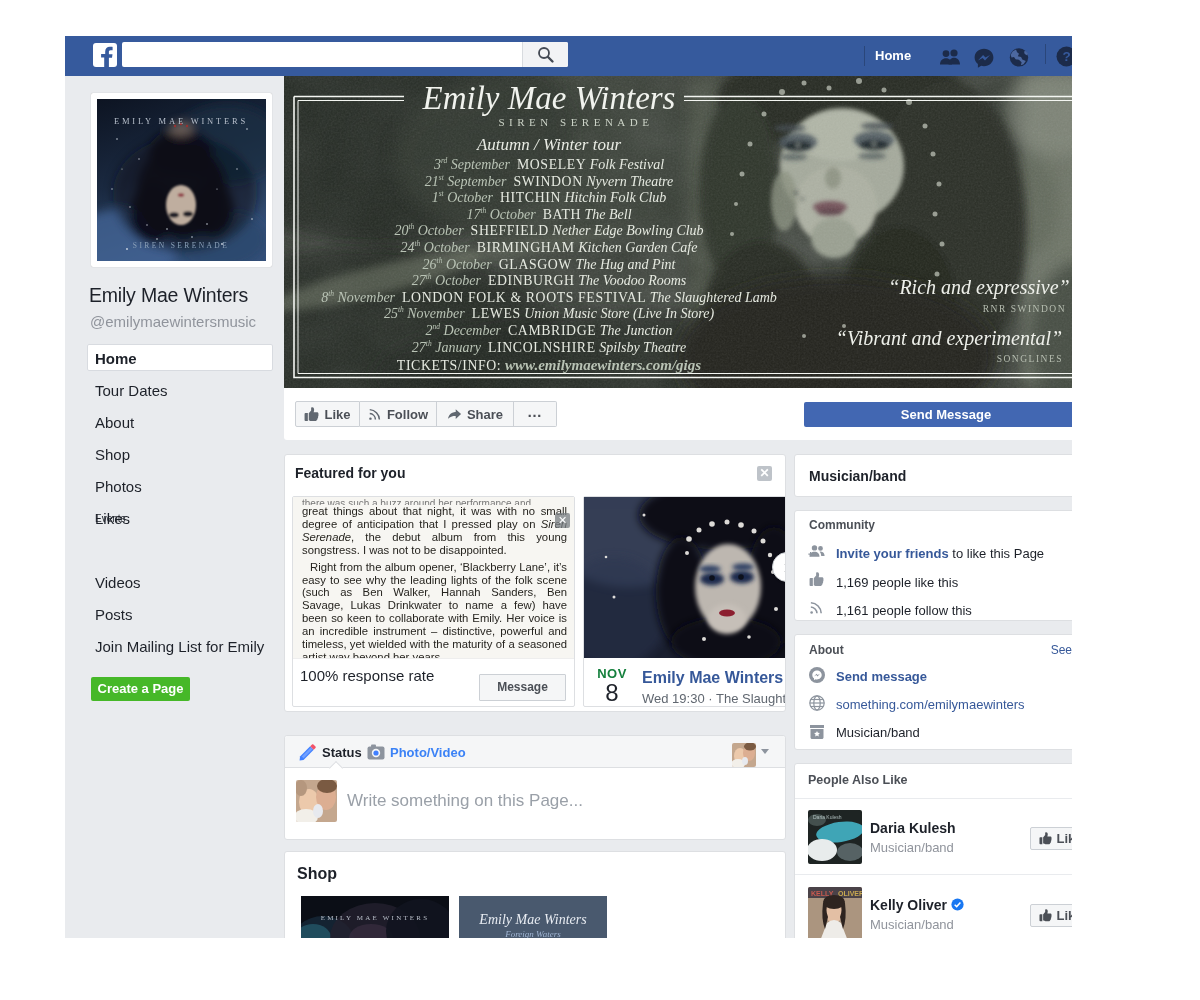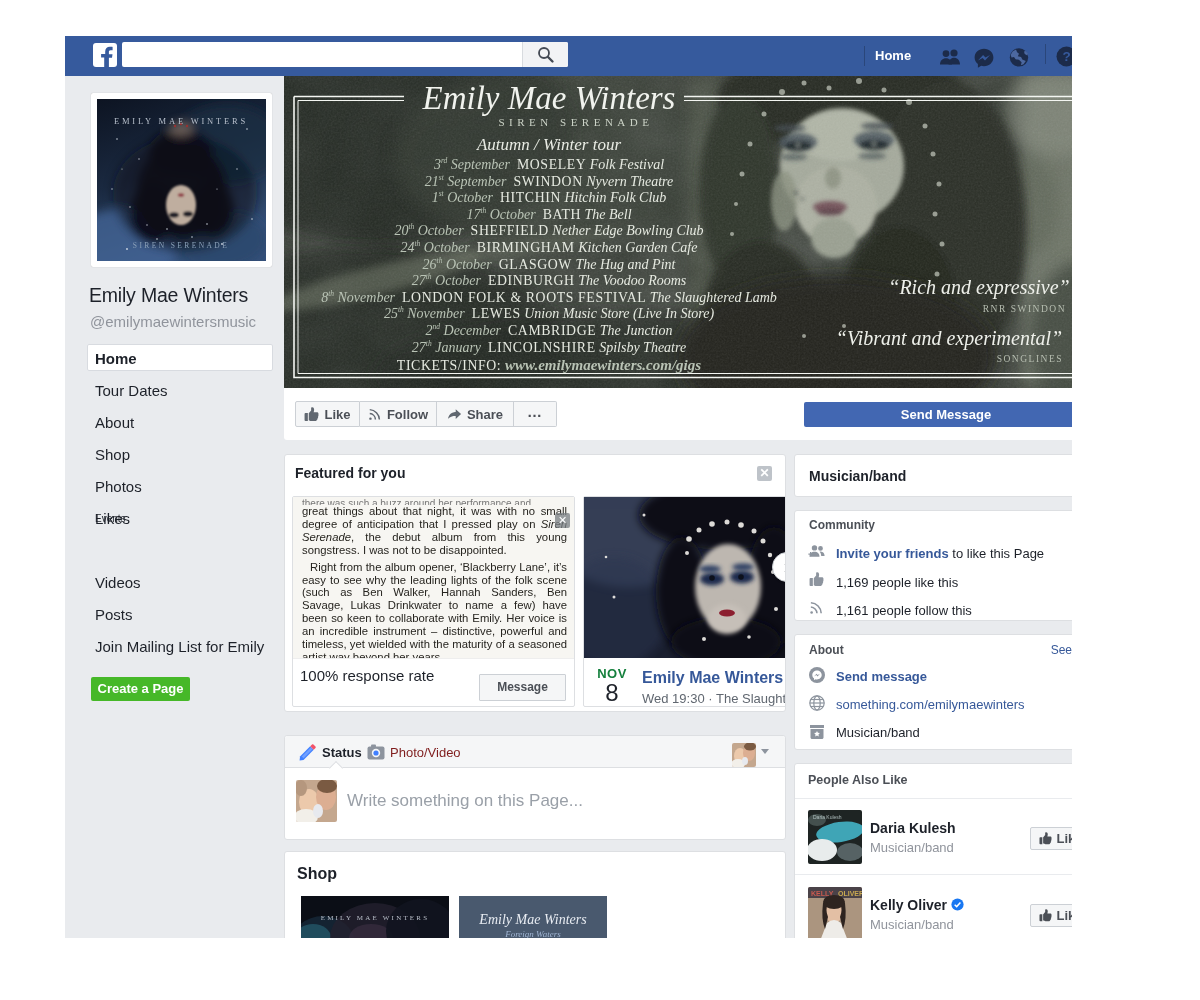--- a/index.html
+++ b/index.html
@@ -369,21 +369,21 @@
         <path fill="#f35369" d="M11.2 2.3l1.8-1.8c.4-.4 1-.4 1.4 0l2.1 2.1c.4.4.4 1 0 1.4l-1.8 1.8z"></path>
         <path fill="#fff" d="M2.7 12.4l9-9 1.9 1.9-9 9z" opacity="0.25"></path>
       </svg>
     <div class="abs" style="left:37px;top:9px;font-size:13px;font-weight:bold;color:#1d2129;">Status</div>
     <svg class="abs" style="left:82px;top:8px;" width="18" height="16" viewBox="0 0 18 16">
         <rect x="0.5" y="2.5" width="17" height="13" rx="2" fill="#8d949e"></rect>
         <rect x="4" y="0.5" width="5" height="3" rx="1" fill="#8d949e"></rect>
         <circle cx="9" cy="9" r="4.2" fill="#f5f6f7"></circle>
         <circle cx="9" cy="9" r="2.6" fill="#4080ff"></circle>
       </svg>
-    <div class="abs" style="left:105px;top:9px;font-size:13px;font-weight:normal;color:#7f1d1d;">Photo/Video</div>
+    <div class="abs" style="left:105px;top:9px;font-size:13px;font-weight:bold;color:#3b82f6;">Photo/Video</div>
     <div class="abs" style="left:447px;top:7px;width:24px;height:24px;border-radius:2px;overflow:hidden;">
       <svg width="24" height="24" viewBox="0 0 24 24">
           <rect width="24" height="24" fill="#c4a78e"></rect>
           <ellipse cx="8" cy="13" rx="6" ry="8" fill="#ecc9ab"></ellipse>
           <ellipse cx="17" cy="10" rx="6" ry="8" fill="#dcae92"></ellipse>
           <ellipse cx="6" cy="21" rx="7" ry="5" fill="#f2efe9"></ellipse>
           <ellipse cx="18" cy="3.5" rx="6" ry="4" fill="#7a5a42"></ellipse>
           <ellipse cx="13" cy="18" rx="3" ry="4" fill="#e7e9ee"></ellipse>
         </svg>
     </div>

